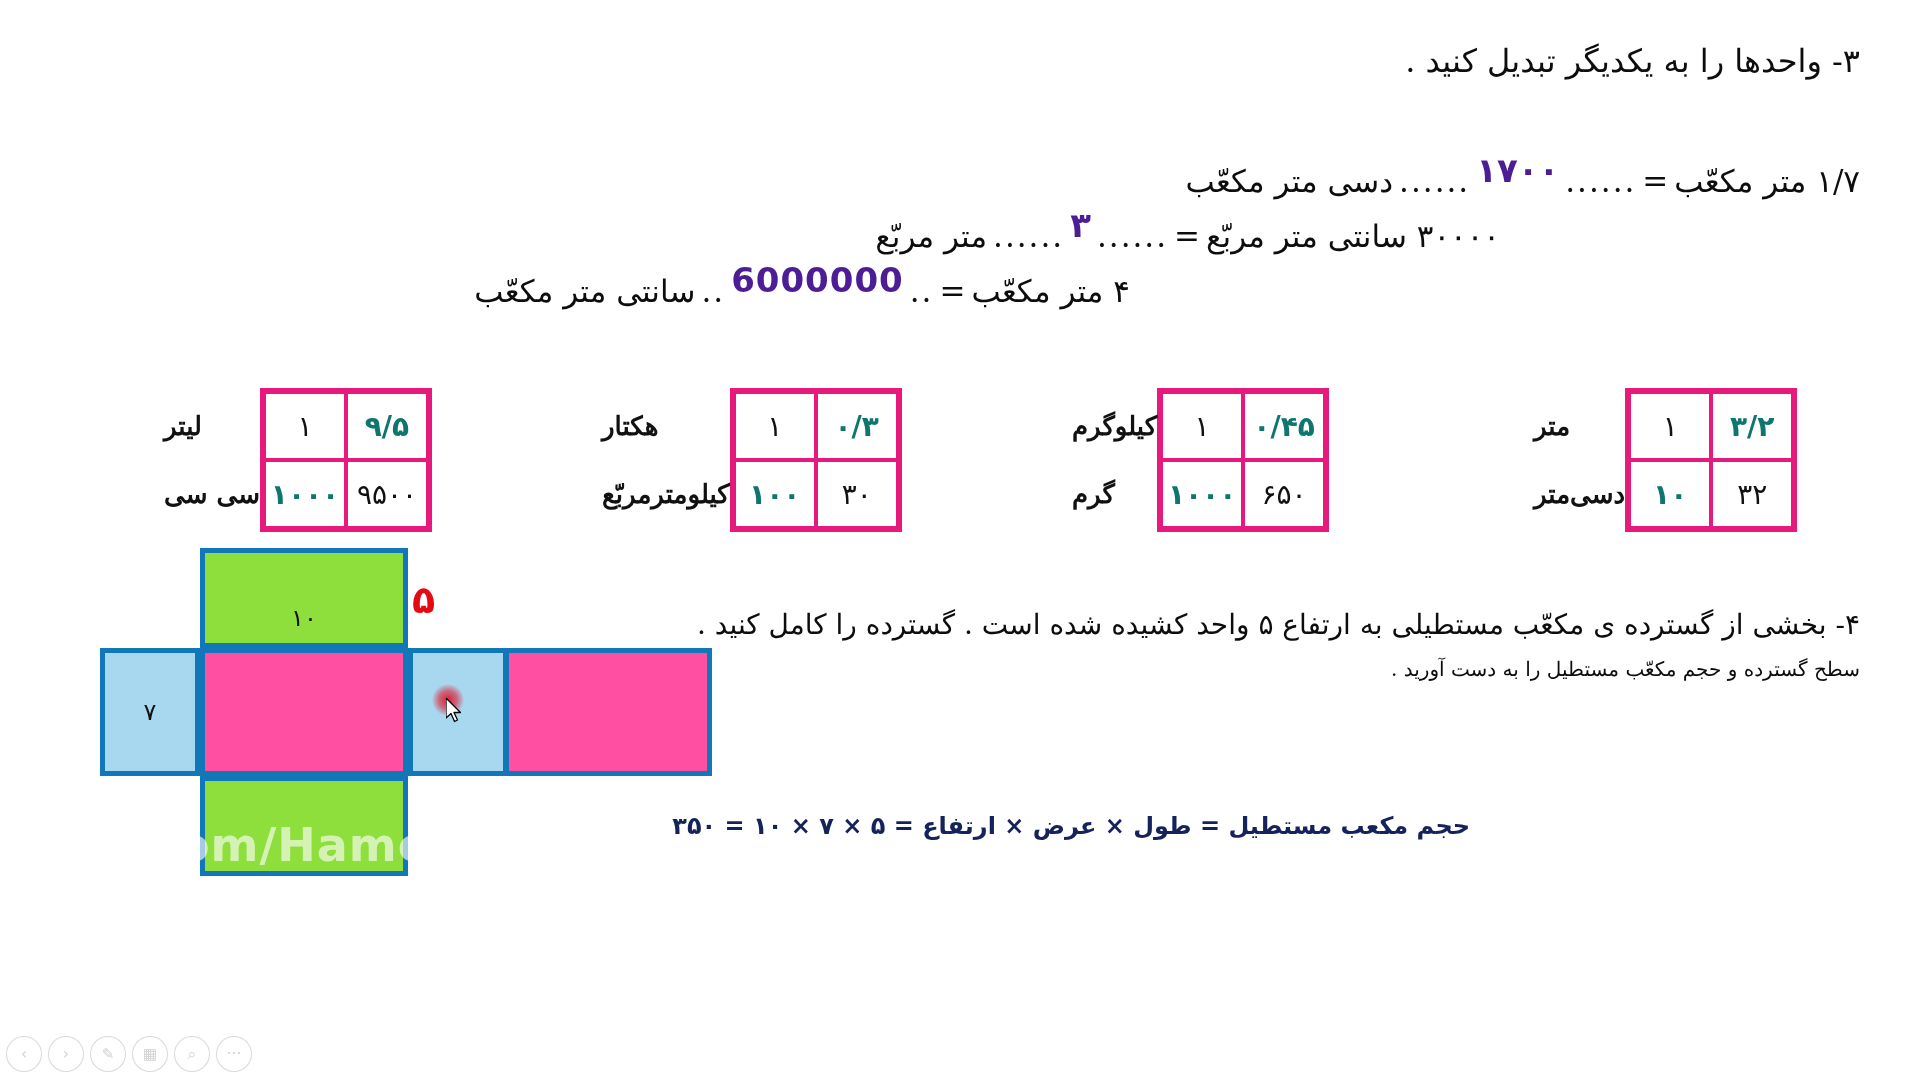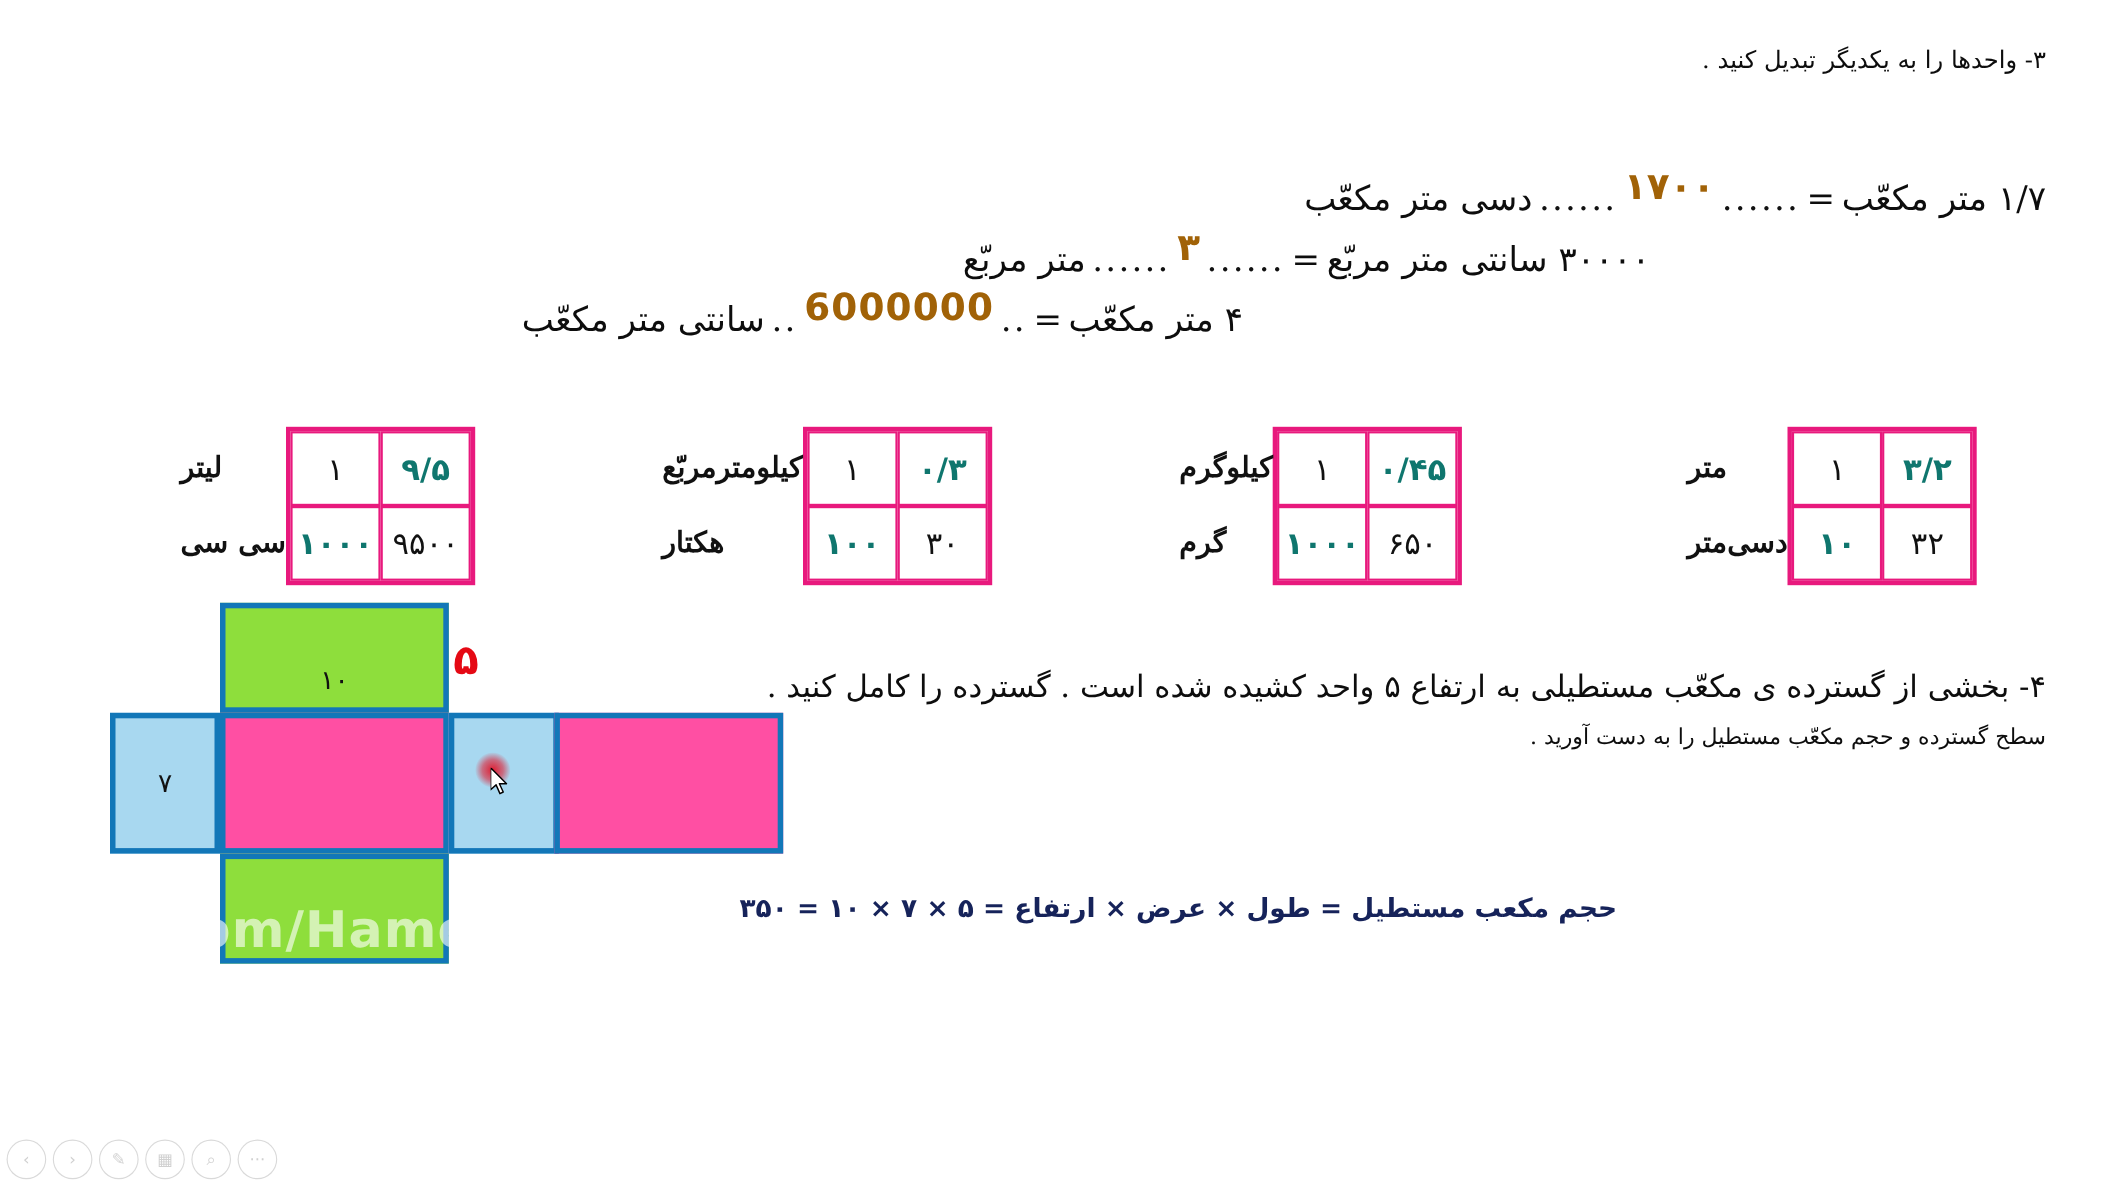--- a/index.html
+++ b/index.html
@@ -21,38 +21,38 @@
   .q-line {
     position: absolute;
     direction: rtl;
     white-space: nowrap;
     font-family: "DejaVu Serif", "Liberation Serif", serif;
     color: #0d0d0d;
   }
   #q3-title {
     top: 42px;
     right: 60px;
-    font-size: 22px;
+    font-size: 32px;
     letter-spacing: 0.5px;
   }
 
   
   .conv {
     position: absolute;
     direction: rtl;
     white-space: nowrap;
     font-family: "DejaVu Serif", "Liberation Serif", serif;
     font-size: 31px;
     color: #0d0d0d;
     display: flex;
     align-items: baseline;
     gap: 6px;
   }
   .conv .ans {
-    color: #a16207;
+    color: #4c1d95;
     font-weight: 700;
     font-size: 34px;
     position: relative;
     top: -10px;
     letter-spacing: 1px;
     font-family: "DejaVu Sans", "Liberation Sans", sans-serif;
   }
   .dots {
     color: #111;
     letter-spacing: 2px;
@@ -269,22 +269,22 @@
   <div class="ut-grid">
     <div class="cell filled">۹/۵</div>
     <div class="cell">۱</div>
     <div class="cell">۹۵۰۰</div>
     <div class="cell filled">۱۰۰۰</div>
   </div>
 </div>
 
 <div class="unit-table" id="table-km2">
   <div class="ut-labels">
+    <div>هکتار</div>
     <div>کیلومترمربّع</div>
-    <div>هکتار</div>
   </div>
   <div class="ut-grid">
     <div class="cell filled">۰/۳</div>
     <div class="cell">۱</div>
     <div class="cell">۳۰</div>
     <div class="cell filled">۱۰۰</div>
   </div>
 </div>
 
 <div class="unit-table" id="table-kg">

